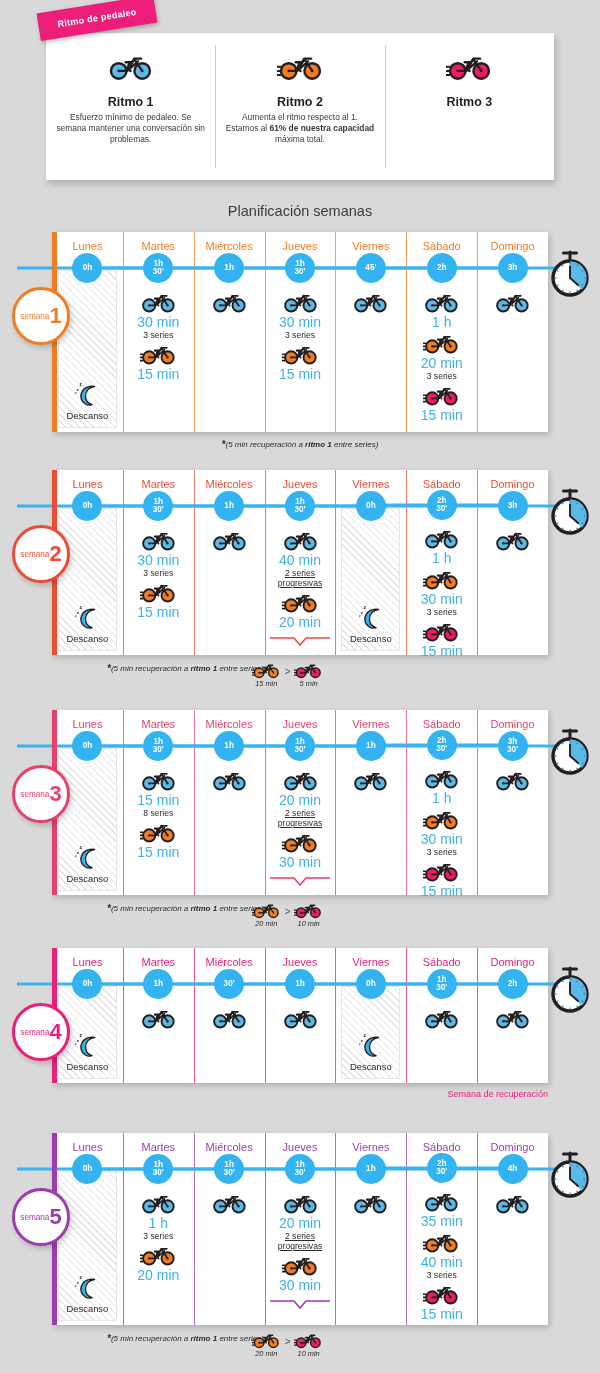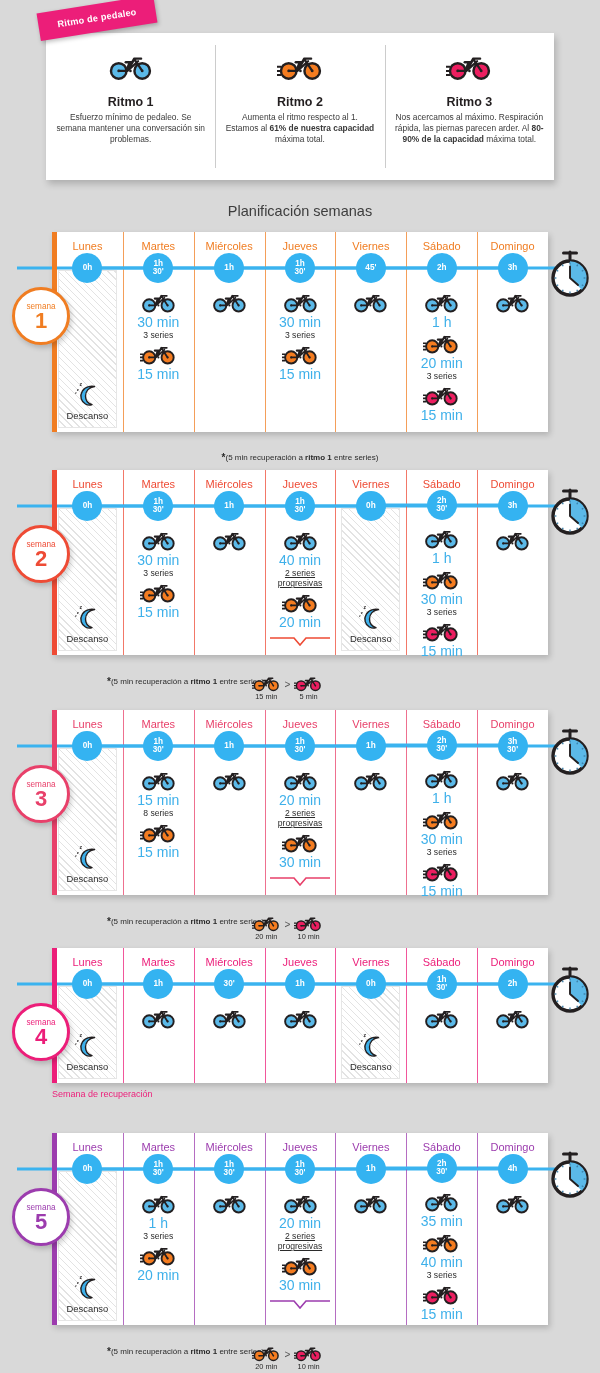--- a/index.html
+++ b/index.html
@@ -130,43 +130,43 @@
     align-items: center; justify-content: flex-end;
     padding-bottom: 6px;
   }
   .rest-label { font-size: 9.4px; color: #2b2b2b; margin-top: 2px; }
 
   
   .bracket { width: 62px; height: 11px; margin-top: 3px; }
 
   
   .foot {
-    position: relative; margin-top: 20px; height: 30px;
-    font-size: 8px; color: #2b2b2b;
+    position: relative; margin-top: 7px; height: 30px;
+    font-size: 8px; color: #2b2b2b; font-style: italic;
   }
   .foot-note { position: absolute; font-size: 8px; color: #2b2b2b; white-space: nowrap; }
   .foot-note .st { font-size: 10px; font-weight: bold; vertical-align: -1px; }
   .foot-note b { font-weight: bold; }
   .foot-prog {
     position: absolute; left: 200px; top: -2px;
     display: flex; align-items: flex-start; gap: 4px;
   }
   .fp-item { display: flex; flex-direction: column; align-items: center; }
   .fp-time { font-size: 7.4px; color: #2b2b2b; margin-top: 0px; }
   .fp-gt { font-size: 10px; color: #555; padding-top: 6px; }
 
   
-  .recov-note { position: relative; margin-top: 6px; font-size: 9px; }
+  .recov-note { position: relative; margin-top: 6px; font-size: 9px; text-align: right; }
 
   
   .badge {
     position: absolute; left: -40px; top: 55px;
     width: 58px; height: 58px; border-radius: 50%;
     background: #fff; border: 3.5px solid #f07d22;
-    display: flex; flex-direction: column;
+    display: flex; flex-direction: row;
     align-items: center; justify-content: center;
     z-index: 6;
     box-shadow: 2px 3px 5px rgba(0,0,0,0.18);
   }
   .badge-word { font-size: 8.2px; margin-top: 1px; }
   .badge-num { font-size: 22px; font-weight: bold; line-height: 0.95; }
 
   
   .stopwatch { position: absolute; right: -44px; top: 18px; z-index: 4; }
 </style>
@@ -220,21 +220,20 @@
           <path d="M18.5 12 L24 12" stroke="#231f20" stroke-width="2.6" stroke-linecap="round"></path>
           <circle cx="11.5" cy="20.5" r="1.3" fill="#231f20"></circle>
           <circle cx="34.5" cy="20.5" r="1.3" fill="#231f20"></circle>
           <circle cx="23" cy="20.5" r="1.3" fill="#231f20"></circle>
           <line x1="0.2" y1="16.5" x2="3.6" y2="16.5" stroke="#231f20" stroke-width="2" stroke-linecap="round"></line>
           <line x1="-2.2" y1="20.5" x2="3.6" y2="20.5" stroke="#231f20" stroke-width="2" stroke-linecap="round"></line>
           <line x1="0.2" y1="24.5" x2="3.6" y2="24.5" stroke="#231f20" stroke-width="2" stroke-linecap="round"></line>
         </svg>
       </div>
       <div class="ritmo-title">Ritmo 3</div>
-      <div class="ritmo-desc">Nos acercamos al máximo. Respiración rápida, las piernas parecen arder. Al <b>80-90% de la capacidad</b> máxima total.</div>
     </div>
   </div>
 
 <div id="main-title">Planificación semanas</div>
 
 <div id="weeks-root">
     <div class="week" style="top: 232px;">
       <div class="week-card" style="height: 200px;">
         <div class="week-railbar" style="background: rgb(240, 125, 34);"></div>
         <div class="daycol">

